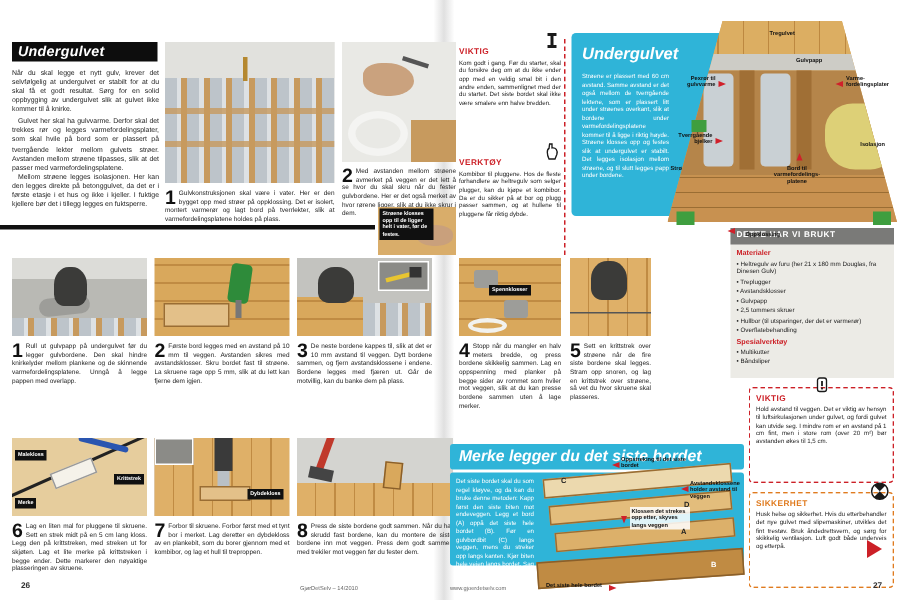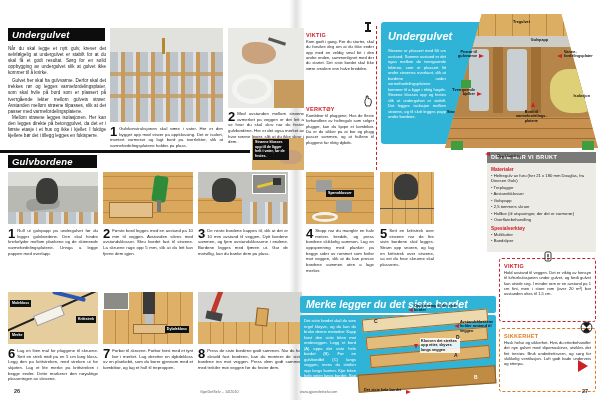--- a/index.html
+++ b/index.html
@@ -87,21 +87,20 @@
     <span>Med avstanden mellom strøene avmerket på veggen er det lett å se hvor du skal skru når du fester gulvbordene. Her er det også merket av hvor rørene ligger, slik at du ikke skrur i dem.</span>
   </div>
 
   <div class="divider" style="left:0;top:150px;width:250px;height:3px;"></div>
 
   <div class="photo" style="left:252px;top:138px;width:52px;height:32px;background:#d9ad6a;z-index:3;">
     <div class="abs" style="left:26px;top:12px;width:24px;height:14px;background:#c9a07c;border-radius:45%;"></div>
     <div class="plabel" style="left:1px;top:1px;width:36px;">Strøene klosses opp til de ligger helt i vater, før de festes.</div>
   </div>
 
-  <div class="secthdr" style="left:8px;top:155px;width:89px;">Gulvbordene</div>
 
   <div class="photo" style="left:8px;top:172px;width:90px;height:52px;background:#b9b9b4;">
     <div class="abs" style="left:0;top:0;width:90px;height:14px;background:#dcdcd8;"></div>
     <div class="abs plates" style="left:0;top:40px;width:90px;height:12px;"></div>
     <div class="abs" style="left:18px;top:26px;width:34px;height:12px;background:#9d9d99;border-radius:6px;transform:rotate(-6deg);"></div>
     <div class="person" style="left:28px;top:6px;width:22px;height:26px;"></div>
   </div>
   <div class="cap" style="left:8px;top:228px;width:90px;">
     <span class="snum">1</span>
     <span>Rull ut gulvpapp på undergulvet før du legger gulvbordene. Den skal hindre knirkelyder mellom plankene og de skinnende varmefordelingsplatene. Unngå å legge pappen med overlapp.</span>

